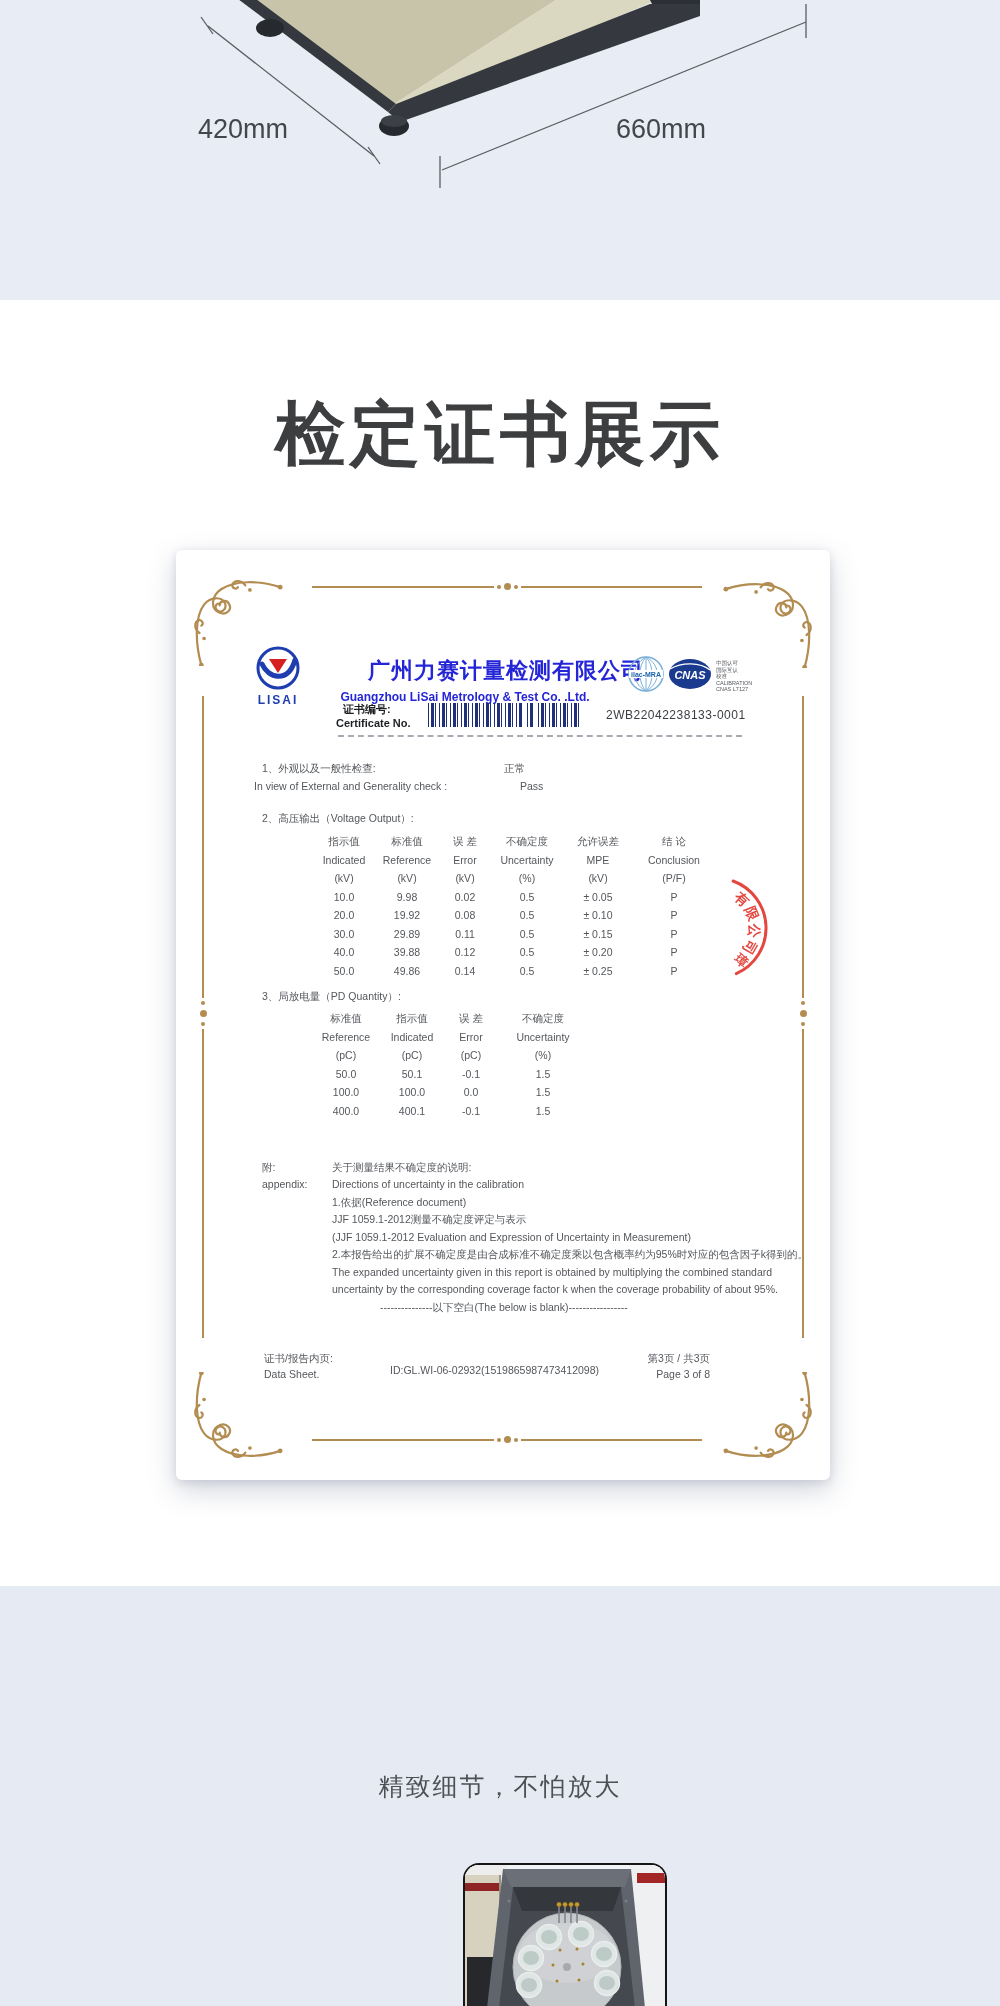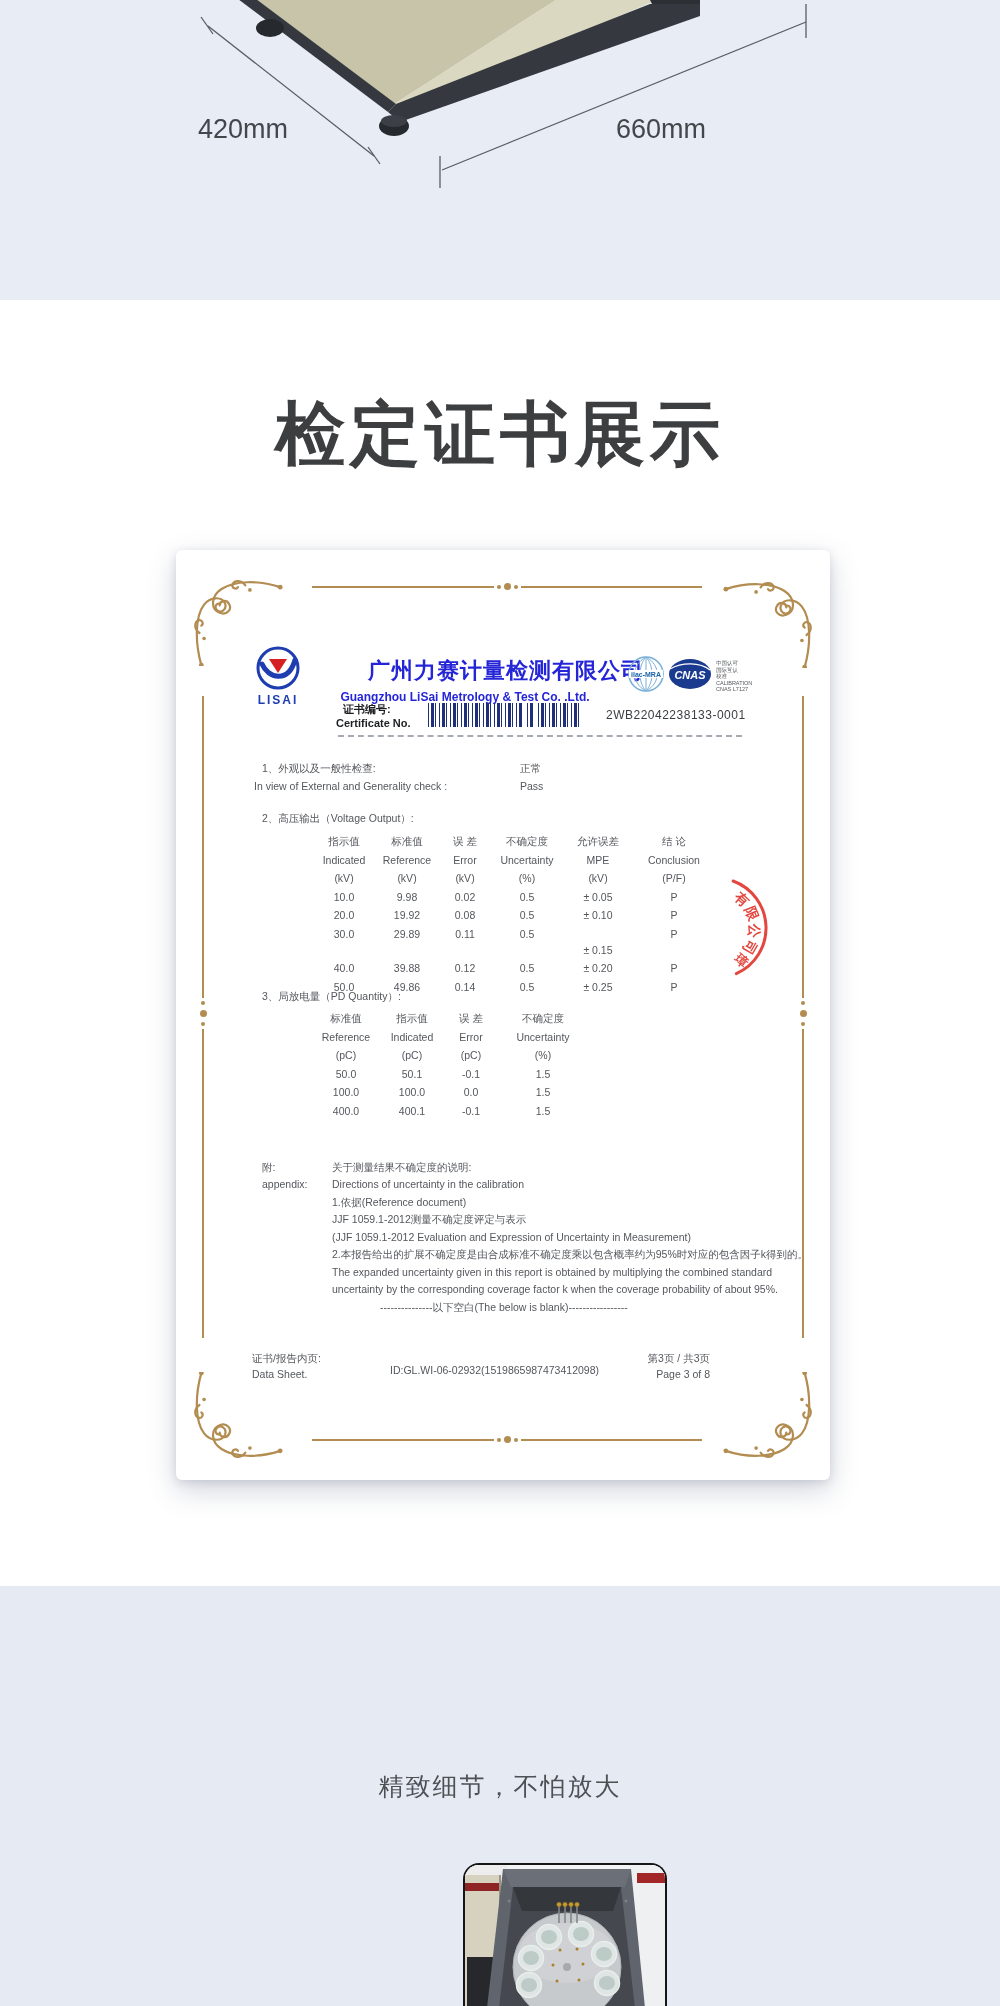--- a/index.html
+++ b/index.html
@@ -179,21 +179,21 @@
         <div>CNAS L7127</div>
       </div>
 
       <div class="abs certno-label" style="left:167px;top:152px">证书编号:</div>
       <div class="abs certno-label" style="left:160px;top:166px">Certificate No.</div>
       <div class="abs barcode" style="left:252px;top:153px"></div>
       <div class="abs certno-value" style="left:430px;top:158px">2WB22042238133-0001</div>
       <div class="abs dash-sep" style="left:162px;top:185px"></div>
 
       <div class="abs body-txt" style="left:86px;top:212px">1、外观以及一般性检查:</div>
-      <div class="abs body-txt" style="left:344px;top:212px">正常</div>
+      <div class="abs body-txt" style="left:328px;top:212px">正常</div>
       <div class="abs body-txt" style="left:78px;top:230px">In view of External and Generality check :</div>
       <div class="abs body-txt" style="left:344px;top:230px">Pass</div>
 
       <div class="abs body-txt" style="left:86px;top:262px">2、高压输出（Voltage Output）:</div>
       <div class="abs" style="left:134px;top:282px">
           <div class="t-row">
             <div class="t-cell" style="width: 68px;">指示值</div>
             <div class="t-cell" style="width: 58px;">标准值</div>
             <div class="t-cell" style="width: 58px;">误 差</div>
             <div class="t-cell" style="width: 66px;">不确定度</div>
@@ -230,21 +230,21 @@
             <div class="t-cell" style="width: 58px;">0.08</div>
             <div class="t-cell" style="width: 66px;">0.5</div>
             <div class="t-cell" style="width: 76px;">±  0.10</div>
             <div class="t-cell" style="width: 76px;">P</div>
           </div>
           <div class="t-row">
             <div class="t-cell" style="width: 68px;">30.0</div>
             <div class="t-cell" style="width: 58px;">29.89</div>
             <div class="t-cell" style="width: 58px;">0.11</div>
             <div class="t-cell" style="width: 66px;">0.5</div>
-            <div class="t-cell" style="width: 76px; margin-top: 16px;">±  0.15</div>
+            <div class="t-cell" style="width: 76px;">±  0.15</div>
             <div class="t-cell" style="width: 76px;">P</div>
           </div>
           <div class="t-row">
             <div class="t-cell" style="width: 68px;">40.0</div>
             <div class="t-cell" style="width: 58px;">39.88</div>
             <div class="t-cell" style="width: 58px;">0.12</div>
             <div class="t-cell" style="width: 66px;">0.5</div>
             <div class="t-cell" style="width: 76px;">±  0.20</div>
             <div class="t-cell" style="width: 76px;">P</div>
           </div>
@@ -314,21 +314,21 @@
       <div class="abs app-line" style="left:86px;top:628px">appendix:</div>
       <div class="abs app-line" style="left:156px;top:628px">Directions of uncertainty in the calibration</div>
       <div class="abs app-line" style="left:156px;top:646px">1.依据(Reference document)</div>
       <div class="abs app-line" style="left:156px;top:663px">JJF 1059.1-2012测量不确定度评定与表示</div>
       <div class="abs app-line" style="left:156px;top:681px">(JJF 1059.1-2012 Evaluation and Expression of Uncertainty in Measurement)</div>
       <div class="abs app-line" style="left:156px;top:698px">2.本报告给出的扩展不确定度是由合成标准不确定度乘以包含概率约为95%时对应的包含因子k得到的。</div>
       <div class="abs app-line" style="left:156px;top:716px">The expanded uncertainty given in this report is obtained by multiplying the combined standard</div>
       <div class="abs app-line" style="left:156px;top:733px">uncertainty by the corresponding coverage factor k when the coverage probability of about 95%.</div>
       <div class="abs app-line" style="left:204px;top:751px">---------------以下空白(The below is blank)-----------------</div>
 
-      <div class="abs footer-lab" style="left:76px;top:800px">
+      <div class="abs footer-lab" style="left:88px;top:800px">
         <div>证书/报告内页:</div>
         <div>Data Sheet.</div>
       </div>
       <div class="abs footer-lab" style="left:214px;top:812px">ID:GL.WI-06-02932(1519865987473412098)</div>
       <div class="abs footer-lab" style="left:424px;top:800px;width:110px;text-align:right">
         <div>第3页 / 共3页</div>
         <div>Page 3 of 8</div>
       </div>
     </div>
   </div>

